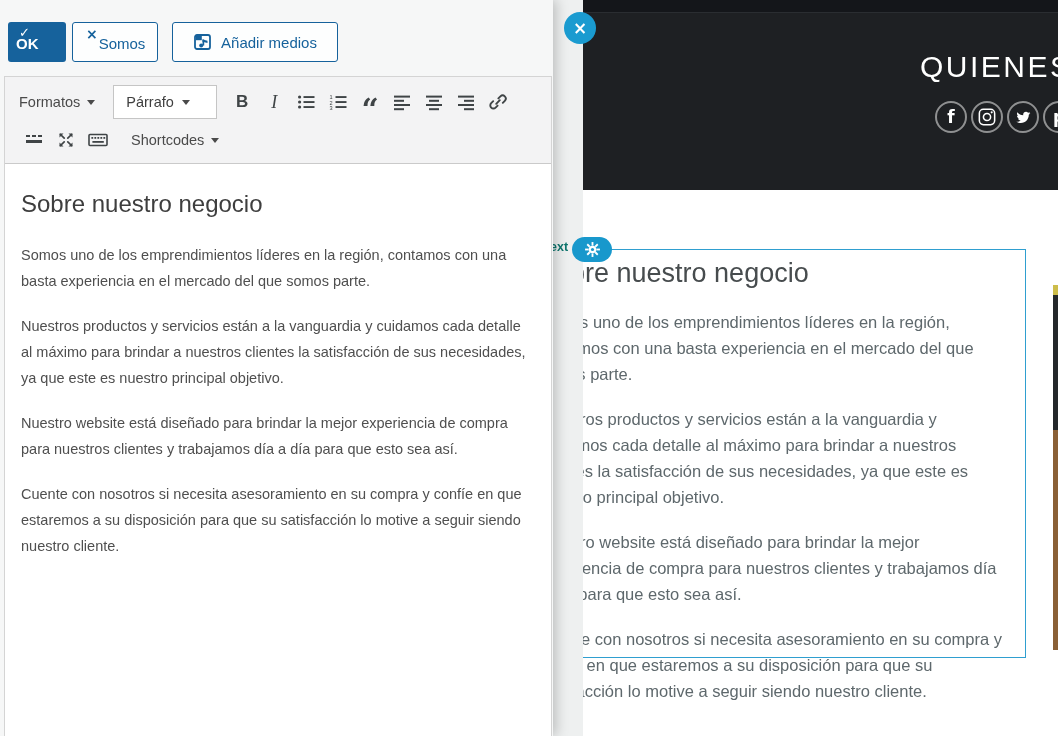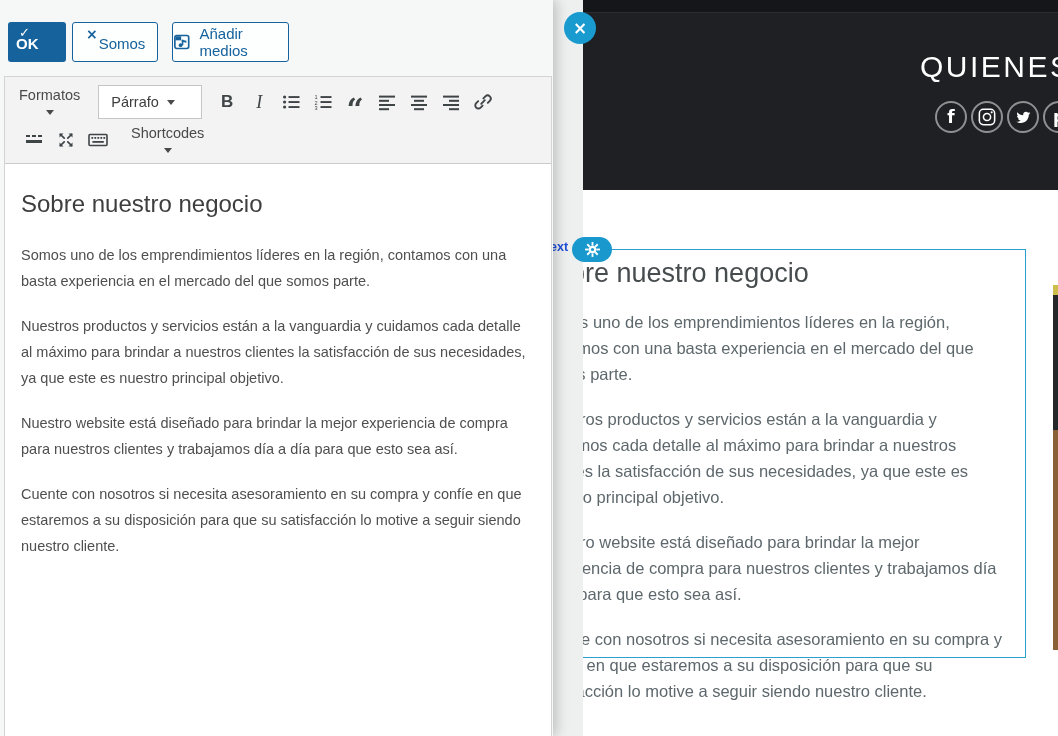--- a/index.html
+++ b/index.html
@@ -27,49 +27,49 @@
 
   .photo-sliver { position:absolute; left:470px; top:285px; width:5px; height:365px;
              background:linear-gradient(#cdbd4a 0 10px, #24282b 10px 145px, #8a6036 145px 100%); }
 
   
   .gutter { position:absolute; left:553px; top:0; width:30px; height:736px; background:#eef0f0; z-index:5; }
 
   
   .gear-pill { position:absolute; left:572px; top:237px; width:40px; height:25px; border-radius:13px;
              background:#1898cc; z-index:8; display:flex; align-items:center; justify-content:center; }
-  .tooltip-fragment { position:absolute; left:550px; top:240px; z-index:8; color:#1d4ed8;
+  .tooltip-fragment { position:absolute; left:550px; top:240px; z-index:8; color:#0f766e;
              font-size:12.5px; font-weight:bold; }
 
   
   .close-btn { position:absolute; left:564px; top:12px; width:32px; height:32px; border-radius:50%;
              background:#1a9bd0; color:#fff; z-index:30; display:flex; align-items:center;
              justify-content:center; font-size:17px; font-weight:bold; cursor:pointer;
              font-family:"DejaVu Sans", sans-serif; }
 
   
   .panel { position:absolute; left:0; top:0; width:553px; height:736px; background:#f6f7f7;
              z-index:20; box-shadow:3px 0 12px rgba(0,0,0,0.22); }
   .panel-toolbar { position:absolute; left:0; top:0; width:100%; height:76px; }
   .btn { position:absolute; top:22px; height:40px; border-radius:3px; font-size:15px; cursor:pointer; }
   .btn-ok { left:8px; width:58px; background:#16629c; color:#fff; }
   .btn-ok .check { position:absolute; left:11px; top:3px; font-size:13px; font-family:"DejaVu Sans", sans-serif; }
   .btn-ok .lbl { position:absolute; left:0; right:0; top:13px; font-weight:bold; padding-left:8px; }
   .btn-outline { background:#fdfefe; border:1px solid #16629c; color:#16629c; }
   .btn-cancel { left:72px; width:86px; }
   .btn-cancel .x { position:absolute; left:13px; top:3px; font-size:14px; font-weight:bold; font-family:"DejaVu Sans", sans-serif; }
   .btn-cancel .lbl { position:absolute; left:0; right:0; top:12px; text-align:center; padding-left:14px; }
-  .btn-media { left:172px; width:117px; display:flex; align-items:center; justify-content:center; gap:8px; }
+  .btn-media { left:172px; width:166px; display:flex; align-items:center; justify-content:center; gap:8px; }
 
   .mce { position:absolute; left:4px; top:76px; width:548px; height:660px; background:#fff;
              border:1px solid #d4d4d4; border-bottom:none; }
   .mce-toolbars { background:#f3f3f4; border-bottom:1px solid #cacaca; padding:6px 0 4px 0; }
   .mce-row { display:flex; align-items:center; padding-left:14px; height:38px; gap:2px; }
   .mce-txtbtn { display:flex; align-items:center; gap:7px; color:#4a4a4a; font-size:14.5px;
-             padding:0 10px 0 0; height:30px; cursor:pointer;flex-direction:column; }
+             padding:0 10px 0 0; height:30px; cursor:pointer; }
   .caret { width:0; height:0; border-left:4px solid transparent; border-right:4px solid transparent;
              border-top:5px solid #4a4a4a; }
   .mce-select { width:104px; height:34px; background:#fff; border:1px solid #c5c5c5;
              display:flex; align-items:center; justify-content:space-between; padding:0 26px 0 12px;
              color:#3f3f3f; font-size:14.5px; margin:0 8px 0 6px; cursor:pointer; }
   .mce-iconbtn { width:30px; height:30px; display:flex; align-items:center; justify-content:center;
              color:#3f4446; cursor:pointer; flex:none; }
   .mce-iconbtn.bold { font-weight:bold; font-size:17px; }
   .mce-iconbtn.italic { font-style:italic; font-family:"Liberation Serif", serif; font-size:18px; }
   .mce-iconbtn.quote { font-family:"DejaVu Serif", serif; font-weight:bold; font-size:30px; line-height:10px; padding-top:16px; }

